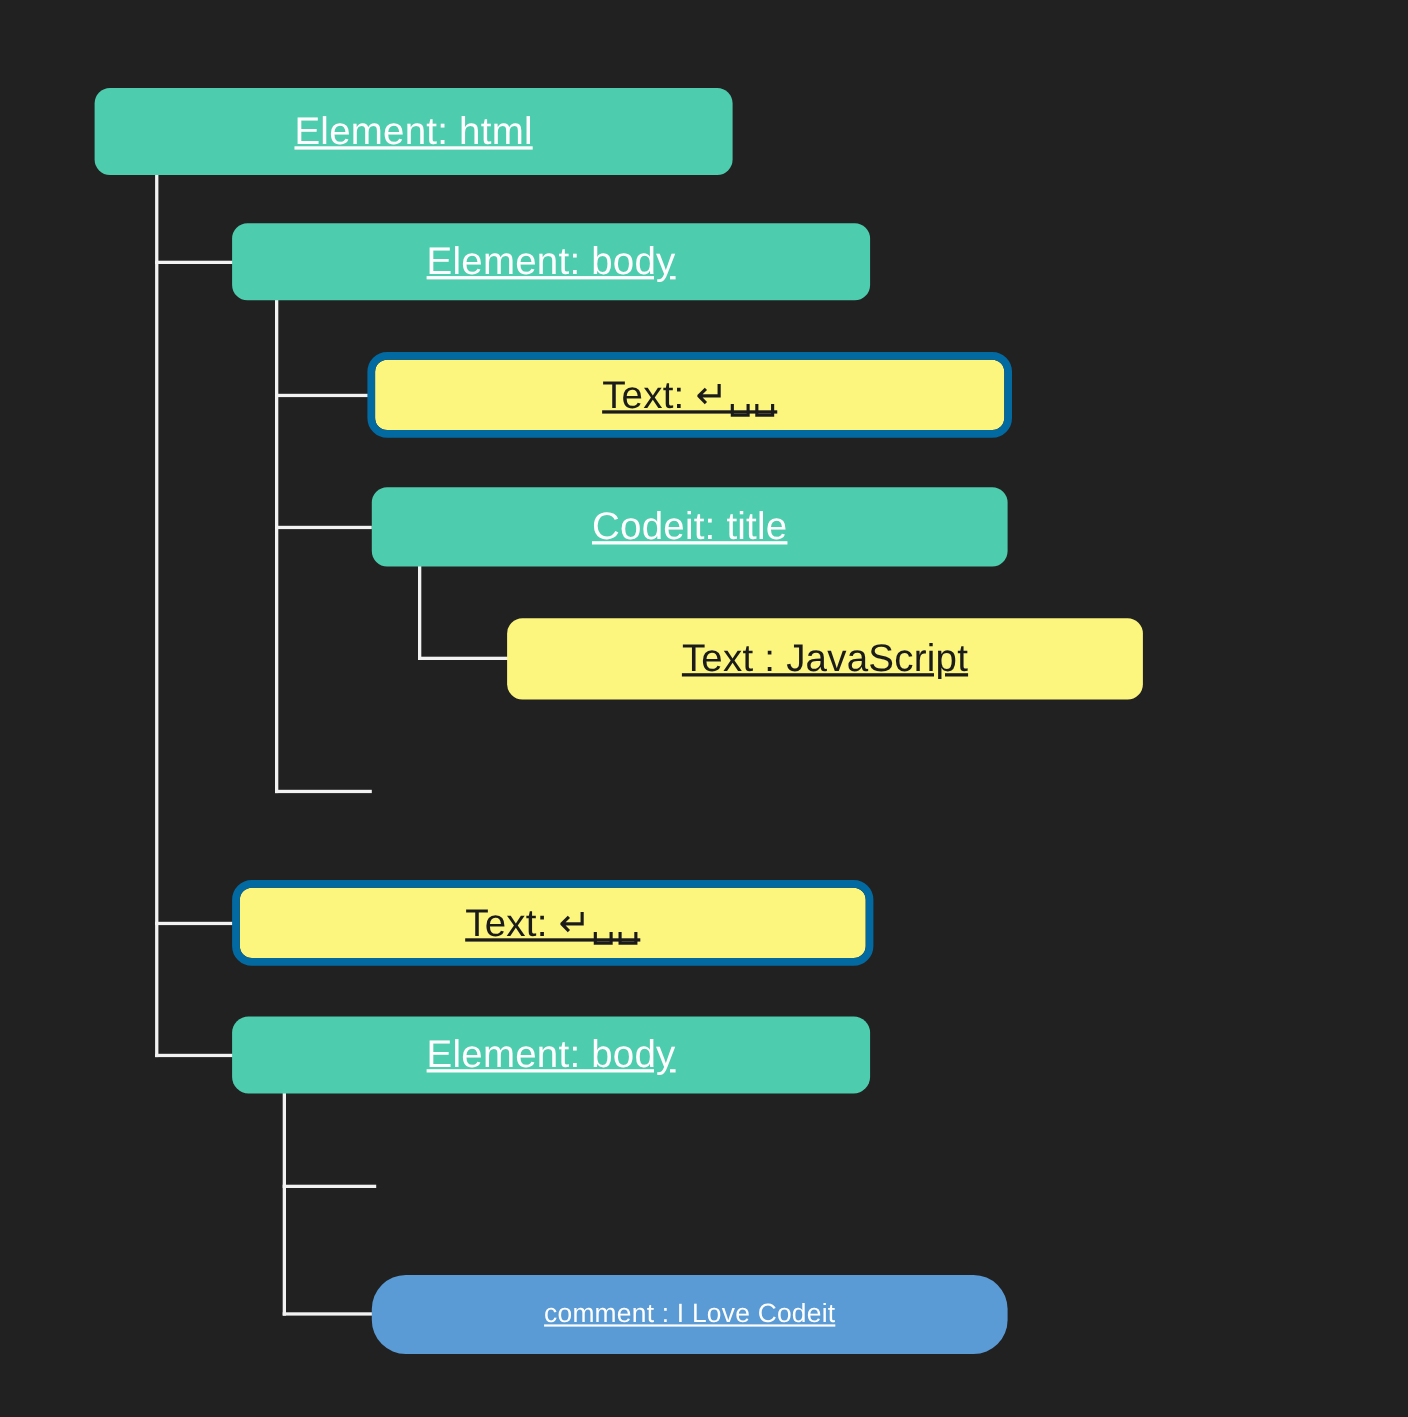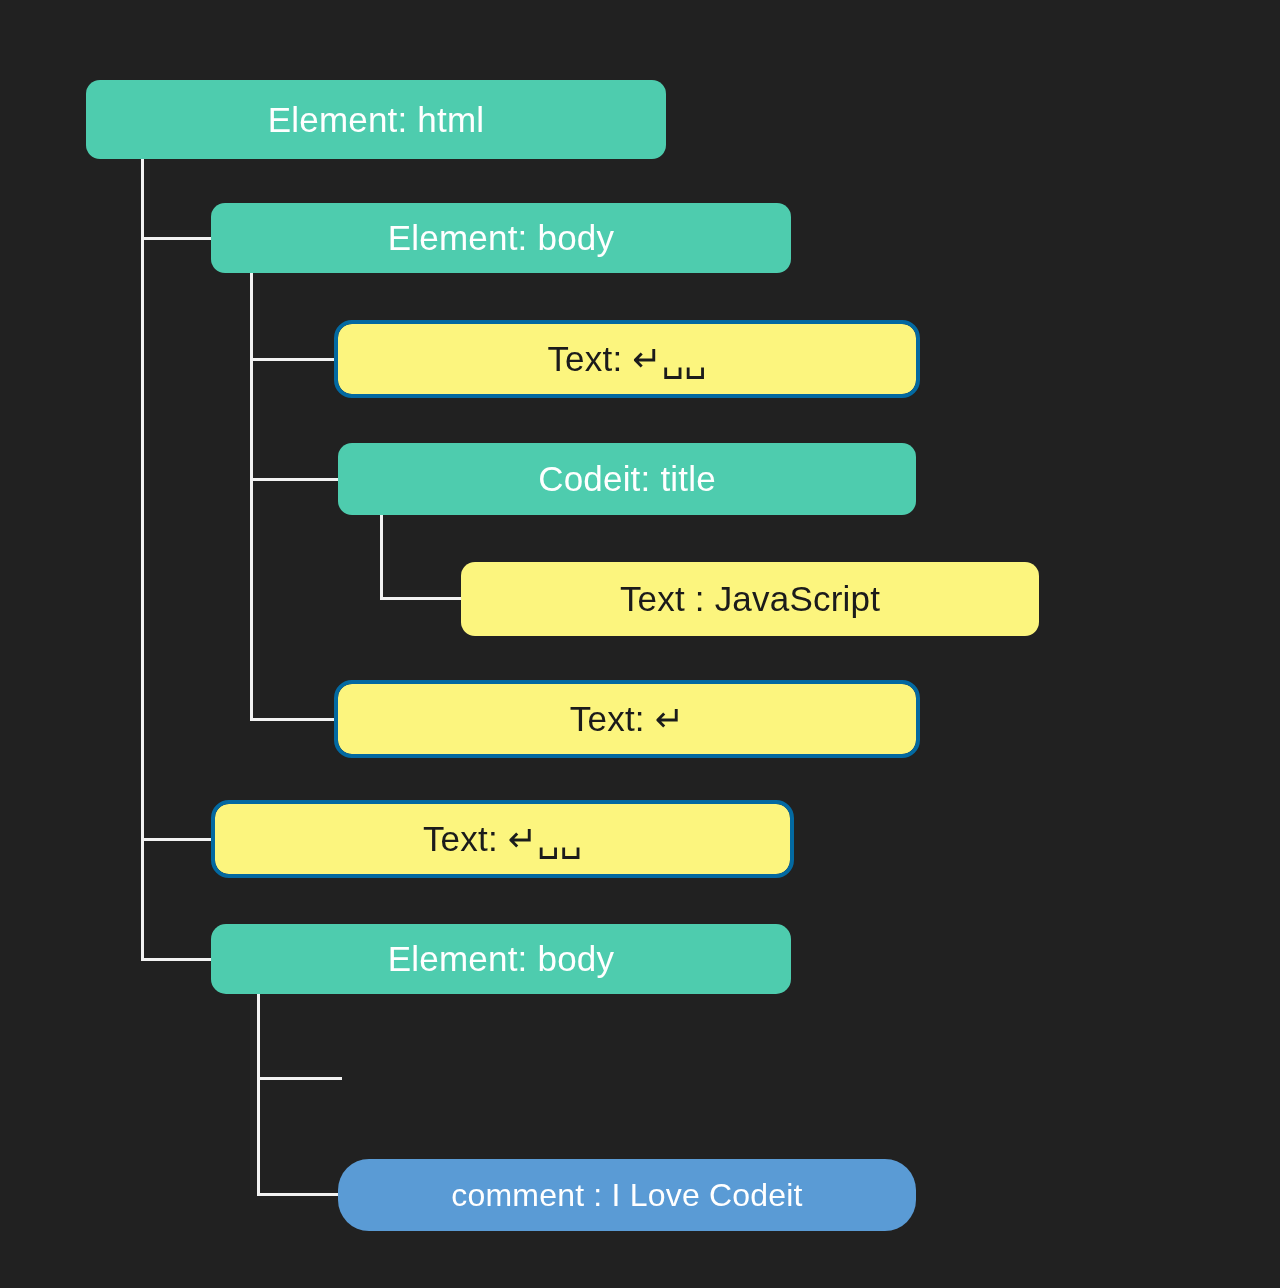--- a/index.html
+++ b/index.html
@@ -22,20 +22,21 @@
   .node {
     position: absolute;
     box-sizing: border-box;
     display: flex;
     align-items: center;
     justify-content: center;
     border-radius: 14px;
     text-align: center;
     letter-spacing: 0.2px;
     z-index: 3;
+    text-decoration: underline;
   }
   .node .label {
     display: inline-block;
     white-space: nowrap;
   }
   
   .n-element {
     background: #4ECCAE;
     color: #ffffff;
     font-size: 35px;
@@ -43,29 +44,29 @@
   }
   
   .n-text {
     background: #FCF57E;
     color: #1b1b1b;
     font-size: 35px;
     font-weight: 400;
   }
   
   .n-text.outlined {
-    border: 4px solid #0369a1;
+    border: 7px solid #0369a1;
     border-radius: 18px;
     background-clip: padding-box;
   }
   
   .n-comment {
     background: #5A9BD5;
     color: #ffffff;
-    font-size: 32px;
+    font-size: 24px;
     font-weight: 400;
     border-radius: 31px;
   }
   
   .line {
     position: absolute;
     background: #f2f2f2;
     z-index: 1;
   }
   .line.v { width: 3px; }
@@ -106,23 +107,20 @@
   </div>
 
   <div class="node n-element" style="left:338px; top:443px; width:578px; height:72px;">
     <span class="label">Codeit: title</span>
   </div>
 
   <div class="node n-text" style="left:461px; top:562px; width:578px; height:74px;">
     <span class="label">Text : JavaScript</span>
   </div>
 
-  <div class="node n-text outlined" style="left:334px; top:680px; width:586px; height:78px;">
-    <span class="label">Text: ↵</span>
-  </div>
 
   <div class="node n-text outlined" style="left:211px; top:800px; width:583px; height:78px;">
     <span class="label">Text: ↵␣␣</span>
   </div>
 
   <div class="node n-element" style="left:211px; top:924px; width:580px; height:70px;border-radius:15px;">
     <span class="label">Element: body</span>
   </div>
 
 

